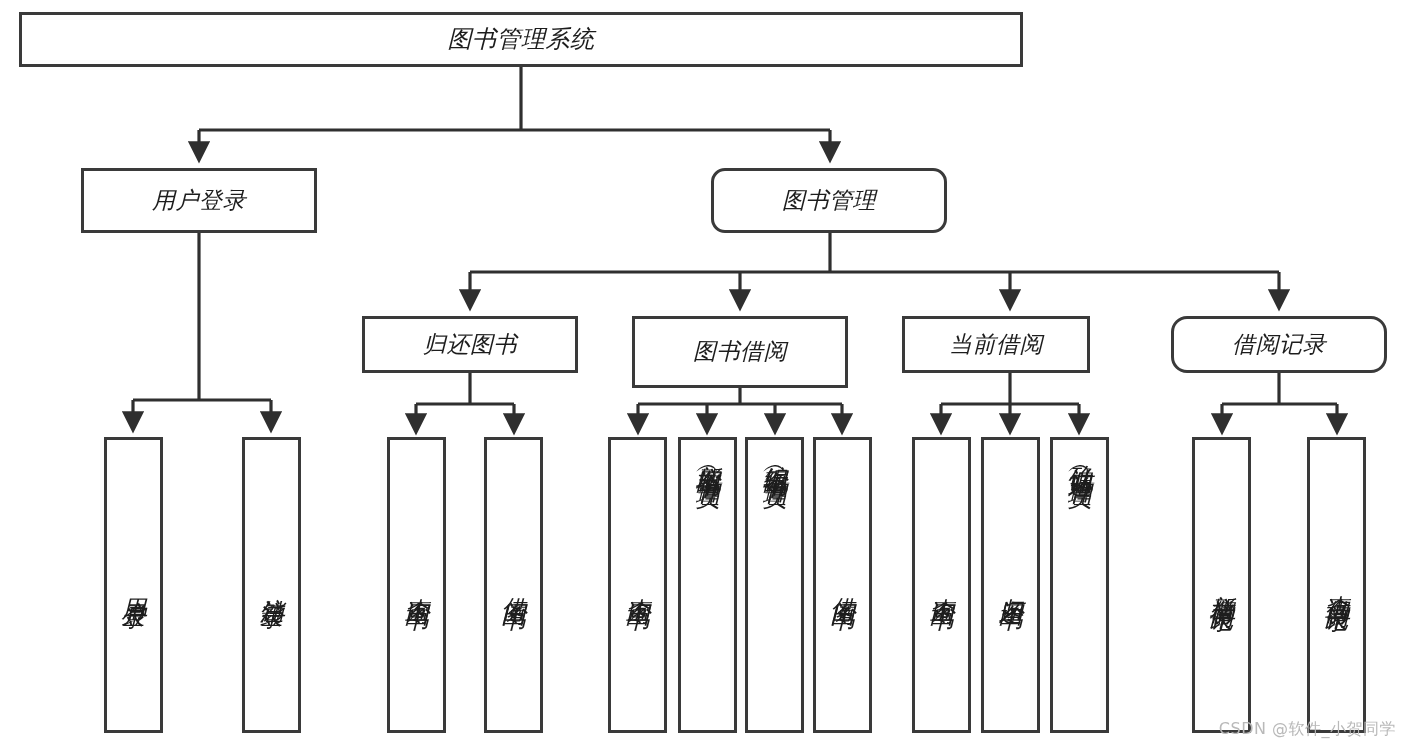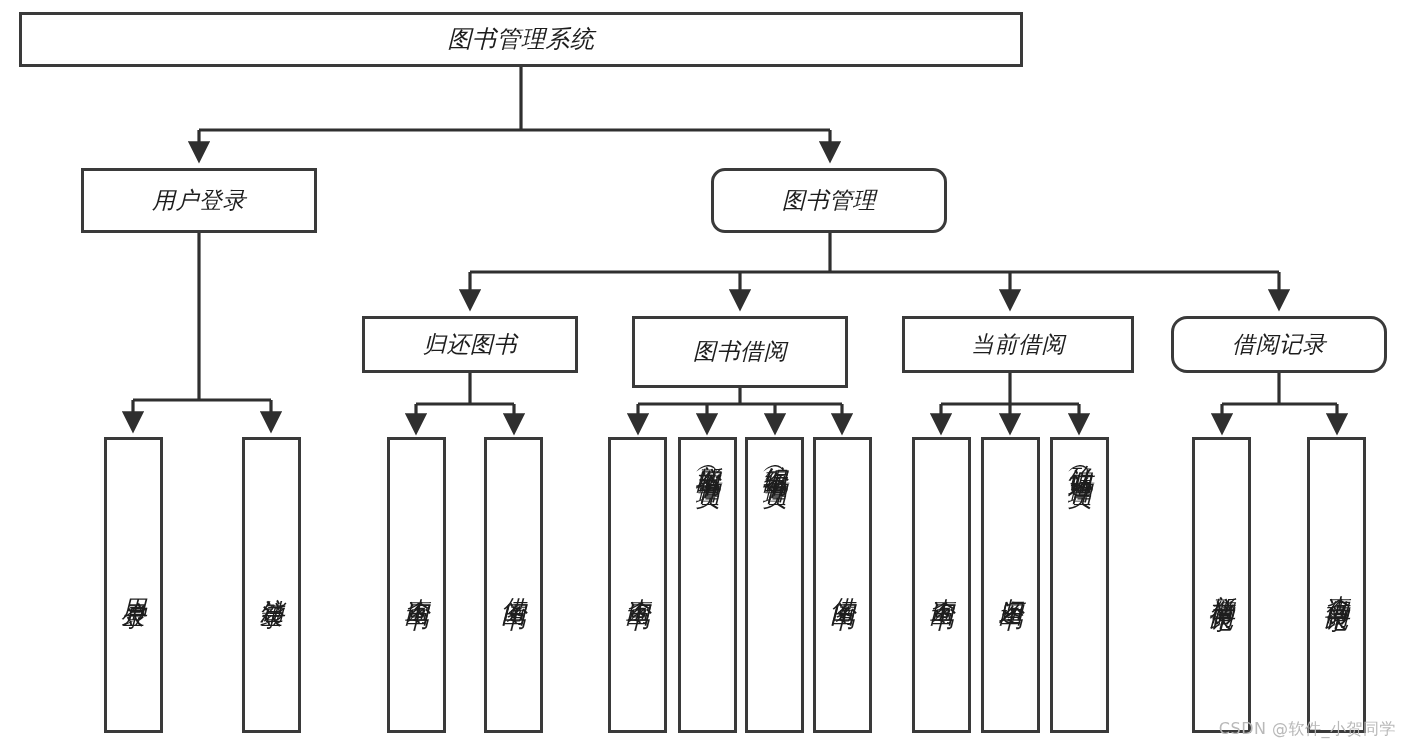--- a/index.html
+++ b/index.html
@@ -142,21 +142,21 @@
   <div class="node horiz" style="left:711px; top:168px; width:236px; height:65px;border-radius:14px;">
     <span class="label">图书管理</span>
   </div>
 
   <div class="node horiz" style="left:362px; top:316px; width:216px; height:57px;">
     <span class="label">归还图书</span>
   </div>
   <div class="node horiz" style="left:632px; top:316px; width:216px; height:72px;">
     <span class="label">图书借阅</span>
   </div>
-  <div class="node horiz" style="left:902px; top:316px; width:232px; height:57px;">
+  <div class="node horiz" style="left:902px; top:316px; width:188px; height:57px;">
     <span class="label">当前借阅</span>
   </div>
   <div class="node horiz" style="left:1171px; top:316px; width:216px; height:57px;border-radius:16px;">
     <span class="label">借阅记录</span>
   </div>
 
   <div class="node vert centered" style="left:104px; top:437px; width:59px; height:296px;">
     <span class="label">用户登录</span>
   </div>
   <div class="node vert centered" style="left:242px; top:437px; width:59px; height:296px;">

